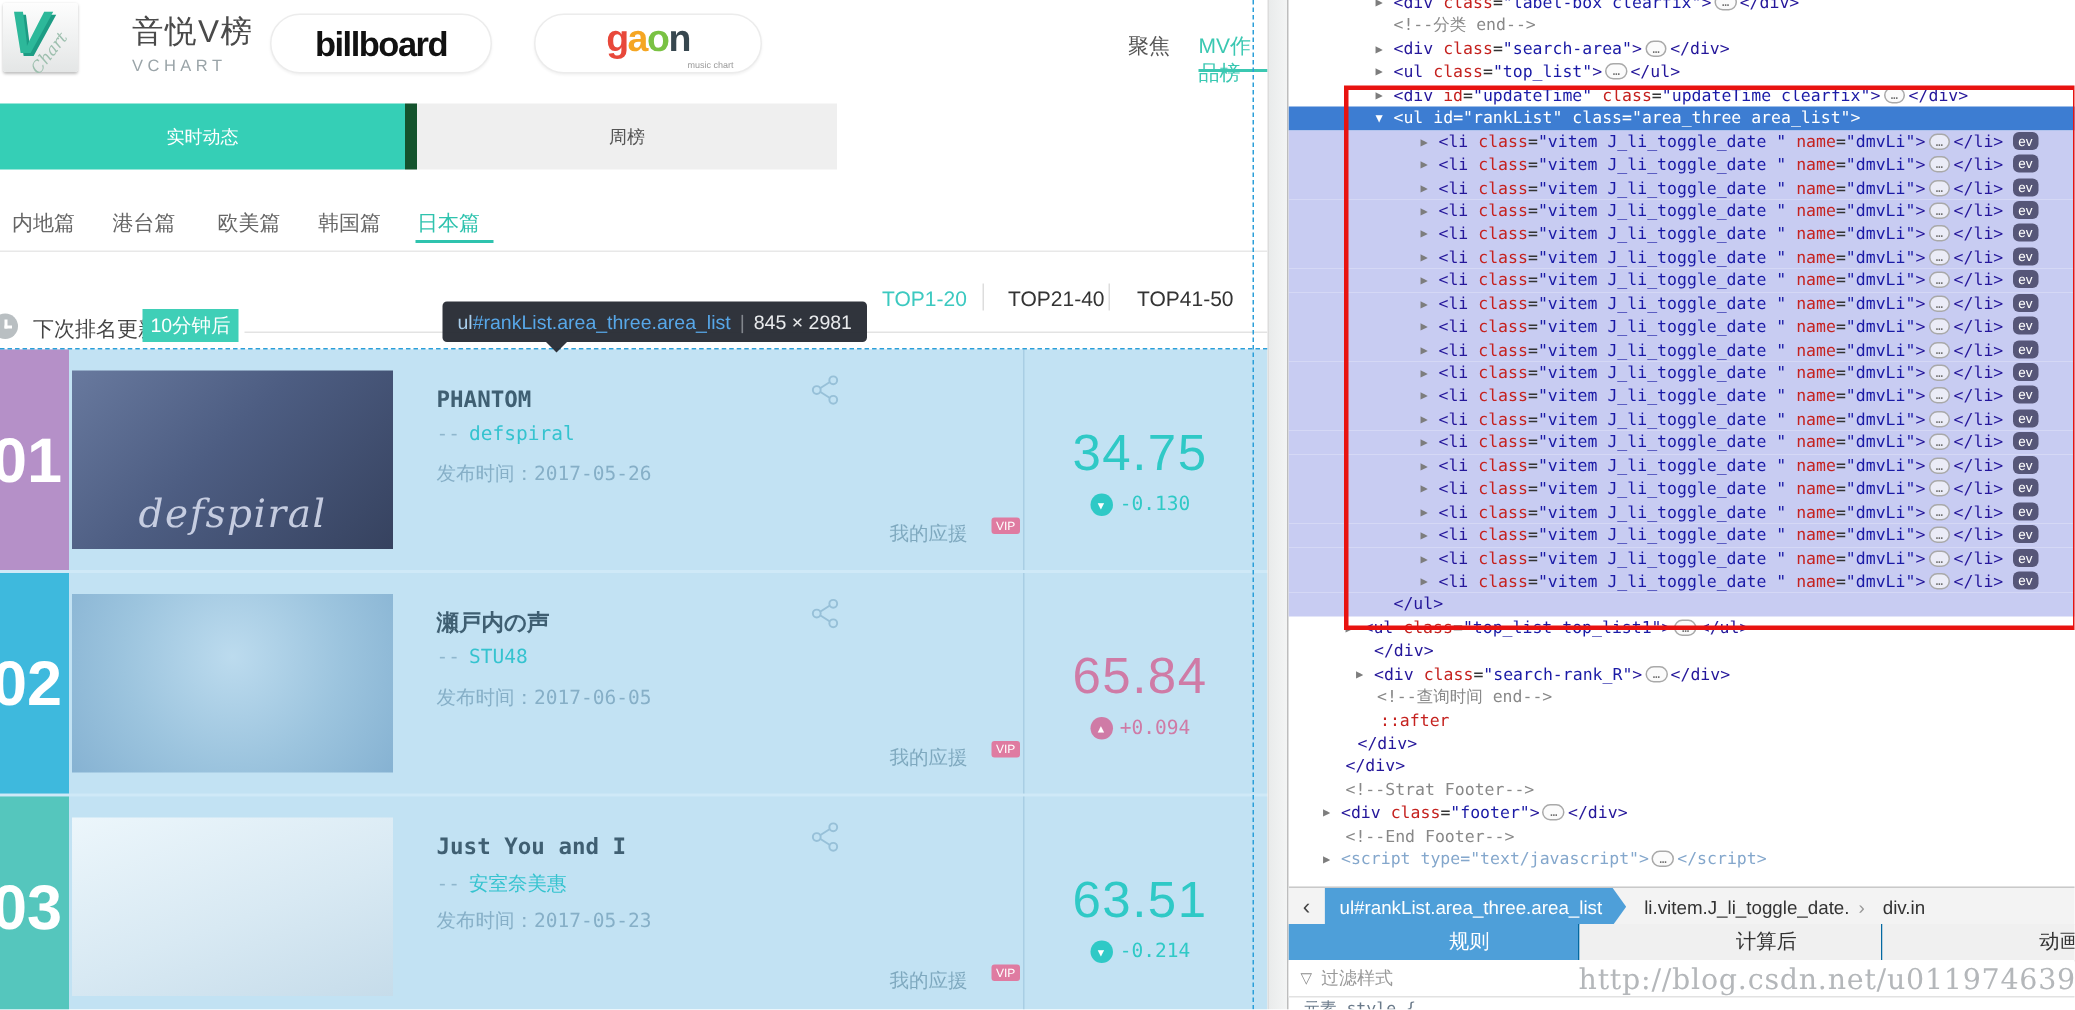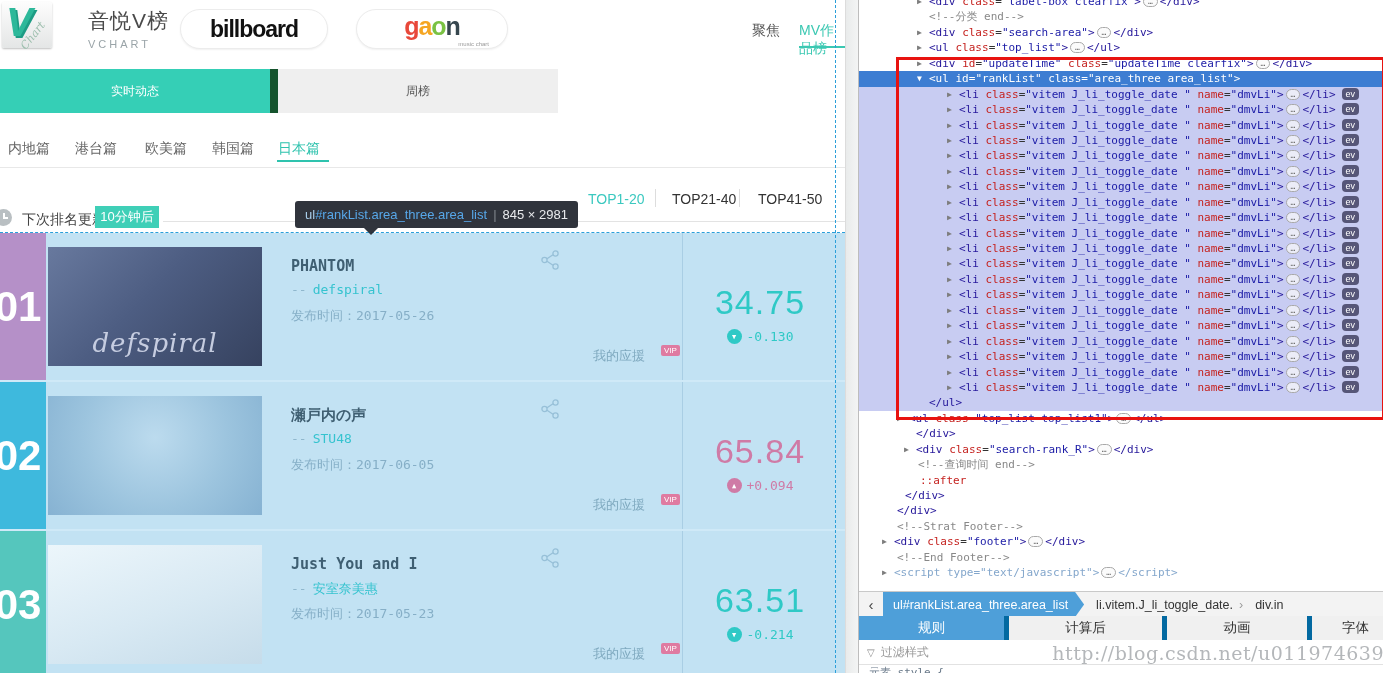--- a/index.html
+++ b/index.html
@@ -110,21 +110,21 @@
   #crumbbar{position:absolute;left:0;top:591px;width:525px;height:25px;background:#f3f3f3;
             border-top:1px solid #c9c9c9;display:flex;align-items:stretch;font-size:12.5px;z-index:10;}
   #crumb-back{width:24px;display:flex;align-items:center;justify-content:center;color:#444;font-size:15px;}
   .crumb-active{background:#4e9fd9;color:#fff;display:flex;align-items:center;padding:0 16px 0 10px;
       clip-path:polygon(0 0,calc(100% - 9px) 0,100% 50%,calc(100% - 9px) 100%,0 100%);}
   .crumb-plain{display:flex;align-items:center;color:#333;padding:0 6px 0 12px;white-space:nowrap;}
   .crumb-sep{display:flex;align-items:center;color:#999;}
   #tabbar2{position:absolute;left:0;top:616px;width:525px;height:24px;display:flex;
            border-bottom:1px solid #c9c9c9;font-size:13.5px;z-index:10;}
   .dtab{flex:none;display:flex;align-items:center;justify-content:center;background:#f0f0f0;color:#333;
-        border-right:5px solid #0369a1;}
+        border-right:1px solid #0369a1;padding-left:48px;}
   .dtab.active{background:#4e9fd9;color:#fff;}
   #filterrow{position:absolute;left:0;top:640px;width:525px;height:24px;background:#fff;
              border-bottom:1px solid #e2e2e2;display:flex;align-items:center;z-index:10;}
   #filterrow .funnel{margin:0 4px 0 8px;color:#8a8a8a;font-size:10px;}
   #filterinput{border:none;outline:none;font-size:12px;color:#555;width:200px;background:transparent;}
   #filterinput::placeholder{color:#9a9a9a;}
   #watermark{position:absolute;right:0px;top:642px;font:19px "DejaVu Serif",serif;color:#b4b7ba;
              letter-spacing:.5px;white-space:nowrap;z-index:11;}
   #partialrow{position:absolute;left:10px;top:665px;font:11px "DejaVu Sans Mono",monospace;color:#6a7a8a;z-index:10;}
 </style>

